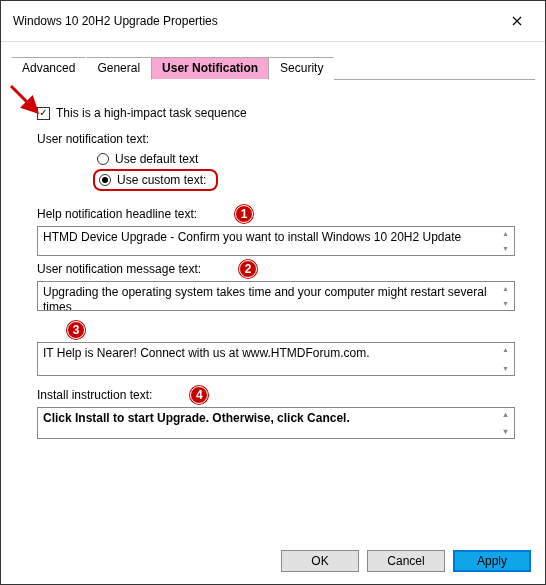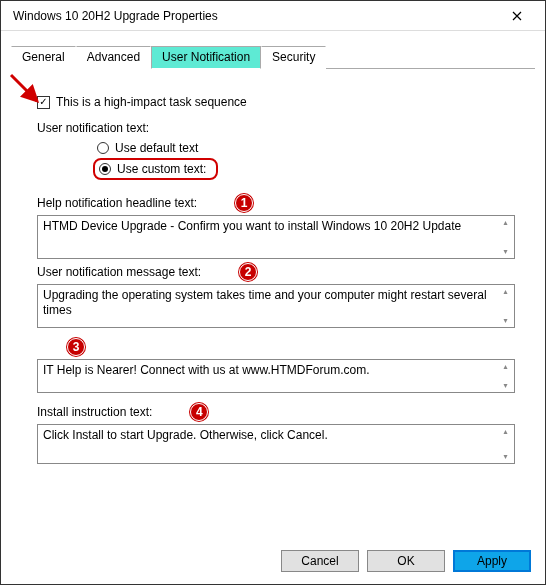--- a/index.html
+++ b/index.html
@@ -11,21 +11,21 @@
     color: #000;
   }
   .window {
     width: 546px;
     height: 585px;
     border: 1px solid #333;
     background: #fff;
     position: relative;
   }
   .titlebar {
-    height: 30px;
+    height: 41px;
     display: flex;
     align-items: center;
     padding: 0 8px 0 12px;
     border-bottom: 1px solid #ddd;
   }
   .titlebar .title {
     flex: 1;
     font-size: 12px;
   }
   .titlebar .close {
@@ -52,21 +52,22 @@
     border-bottom: none;
     position: relative;
     top: 1px;
     background: #fff;
     cursor: default;
     font-size: 12px;
   }
   .tab.active {
     border-color: #aaa;
     border-bottom: 1px solid #fff;
-    background: #5eead4;
+    background: #f9a8d4;
+    font-weight: bold;
   }
   .tab:not(.active) {
     border-top: 1px solid #aaa;
     border-bottom: none;
   }
 
   .content {
     padding: 24px 30px 10px 36px;
   }
 
@@ -147,21 +148,21 @@
     justify-content: center;
     font-weight: bold;
     font-size: 12px;
     border: 1px solid #fff;
     box-shadow: 0 0 0 1px #c70000;
     position: relative;
     left: 30px;
   }
   .textarea-box {
     border: 1px solid #888;
-    height: 44px;
+    height: 30px;
     display: flex;
     background: #fff;
   }
   .textarea-box .txt {
     flex: 1;
     padding: 3px 5px;
     font-size: 12px;
     overflow: hidden;
     white-space: normal;
     line-height: 1.25;
@@ -212,22 +213,22 @@
     <span class="title">Windows 10 20H2 Upgrade Properties</span>
     <div class="close">
       <svg width="10" height="10" viewBox="0 0 10 10">
           <path d="M1 1 L9 9 M9 1 L1 9" stroke="#000" stroke-width="1.2"></path>
         </svg>
     </div>
   </div>
 
   <div class="tab-area">
     <div class="tabs">
+      <div class="tab">Advanced</div>
       <div class="tab">General</div>
-      <div class="tab">Advanced</div>
       <div class="tab active">User Notification</div>
       <div class="tab">Security</div>
     </div>
   </div>
 
   <div class="content">
 
     <div class="cb-row">
       <svg class="arrow" viewBox="0 0 34 34">
         <defs>
@@ -299,30 +300,30 @@
         </div>
       </div>
     </div>
 
     
     <div class="sect" style="margin-top:10px;">
       <div class="label-row">
         <span>Install instruction text:</span>
         <span class="num-badge">4</span>
       </div>
-      <div class="textarea-box" style="height:40px;">
+      <div class="textarea-box" style="height:32px;font-weight:bold;">
         <div class="txt">Click Install to start Upgrade. Otherwise, click Cancel.</div>
         <div class="scroll-stub">
           <span class="up">▴</span>
           <span class="down">▾</span>
         </div>
       </div>
     </div>
 
   </div>
 
   <div class="button-row">
+    <div class="btn">OK</div>
     <div class="btn">Cancel</div>
-    <div class="btn">OK</div>
     <div class="btn default">Apply</div>
   </div>
 
 </div>
 
 </body></html>

